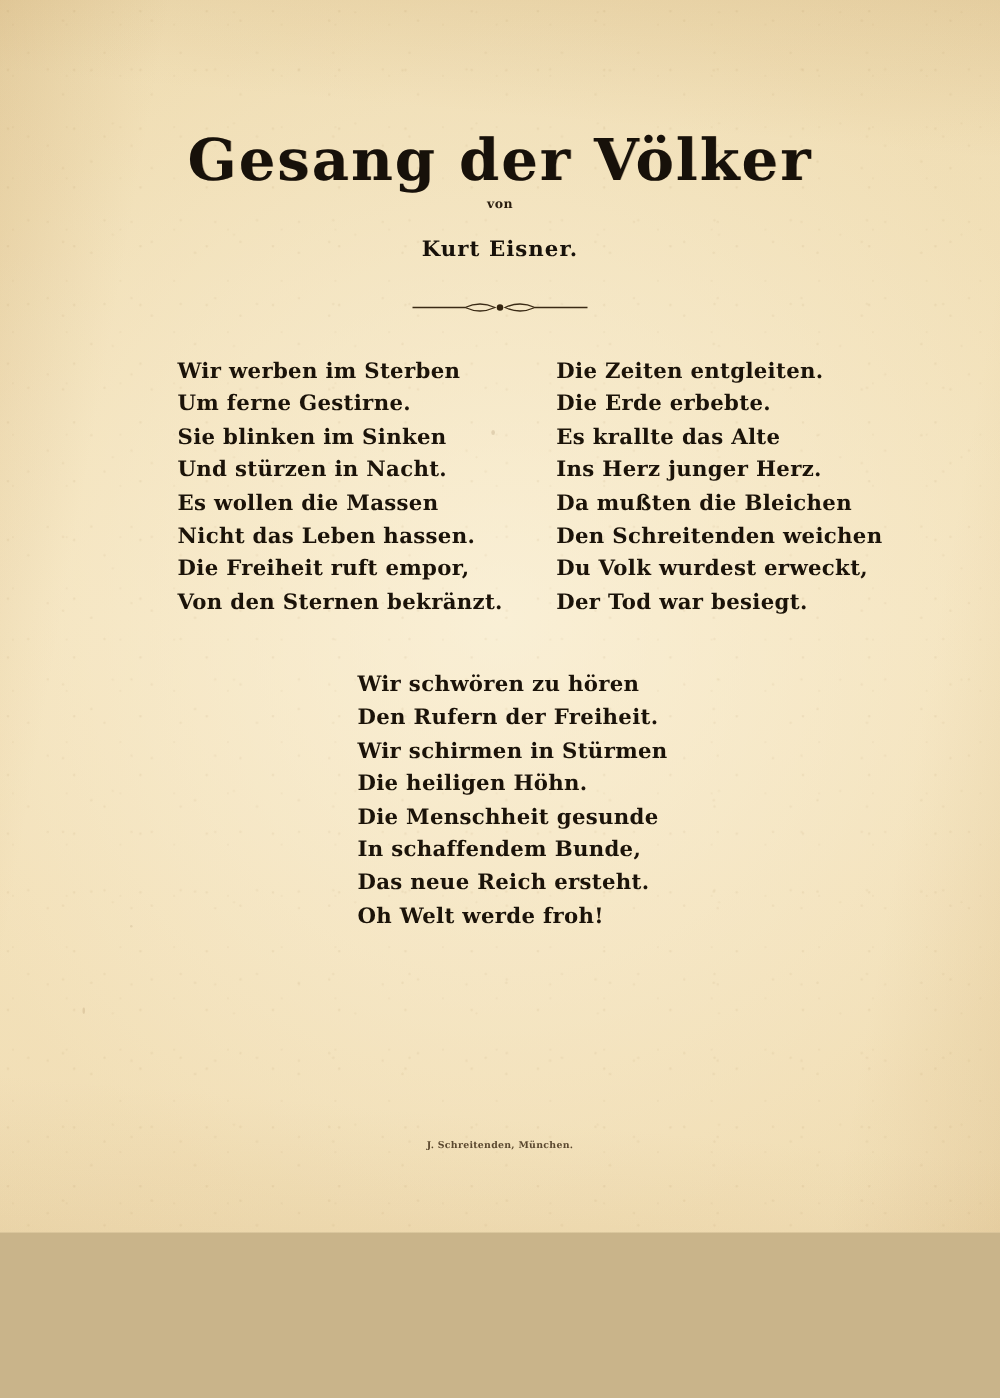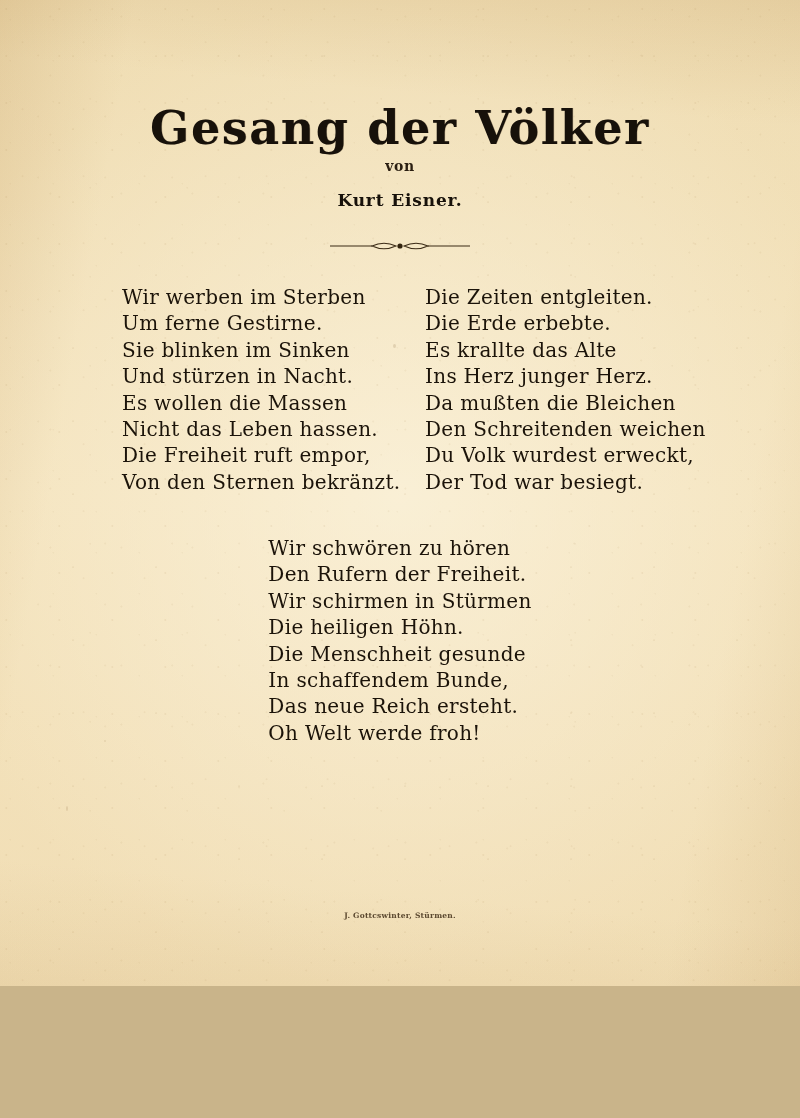--- a/index.html
+++ b/index.html
@@ -97,21 +97,21 @@
     text-shadow: 0.5px 0 0 rgba(60,38,16,0.35);
     white-space: nowrap;
   }
 
   .byline-von {
     position: absolute;
     top: 158px;
     left: 0;
     width: 100%;
     text-align: center;
-    font-size: 14px;
+    font-size: 10px;
     letter-spacing: 0.04em;
     color: #2a1e11;
   }
 
   .author {
     position: absolute;
     top: 190px;
     left: 0;
     width: 100%;
     text-align: center;
@@ -129,26 +129,27 @@
     width: 100%;
     height: 16px;
     display: flex;
     align-items: center;
     justify-content: center;
   }
   .divider svg { display: block; }
 
   
   .verse-line {
-    font-size: 20px;
+    font-size: 17px;
     line-height: 26.4px;
-    font-weight: 400;
+    font-weight: 700;
     letter-spacing: 0.015em;
     white-space: nowrap;
     color: #1b1309;
+    margin-left: 20px;
   }
 
   .col-left {
     position: absolute;
     top: 284px;
     left: 122px;
     text-align: left;
   }
 
   .col-right {
@@ -252,16 +253,16 @@
         <div class="verse-line fraktur">Den Rufern der Freiheit.</div>
         <div class="verse-line fraktur">Wir schirmen in Stürmen</div>
         <div class="verse-line fraktur">Die heiligen Höhn.</div>
         <div class="verse-line fraktur">Die Menschheit gesunde</div>
         <div class="verse-line fraktur">In schaffendem Bunde,</div>
         <div class="verse-line fraktur">Das neue Reich ersteht.</div>
         <div class="verse-line fraktur">Oh Welt werde froh!</div>
       </div>
     </div>
 
-    <div class="imprint fraktur">J. Gottcswinter, Stürmen.</div>
+    <div class="imprint fraktur">J. Schreitenden, München.</div>
 
   </div>
 </div>
 
 </body></html>

